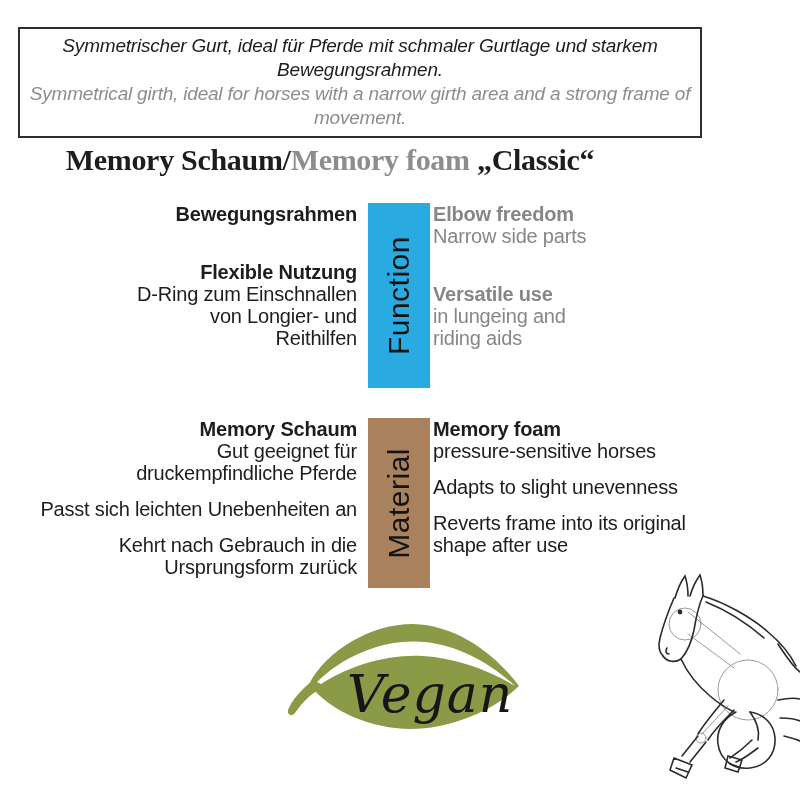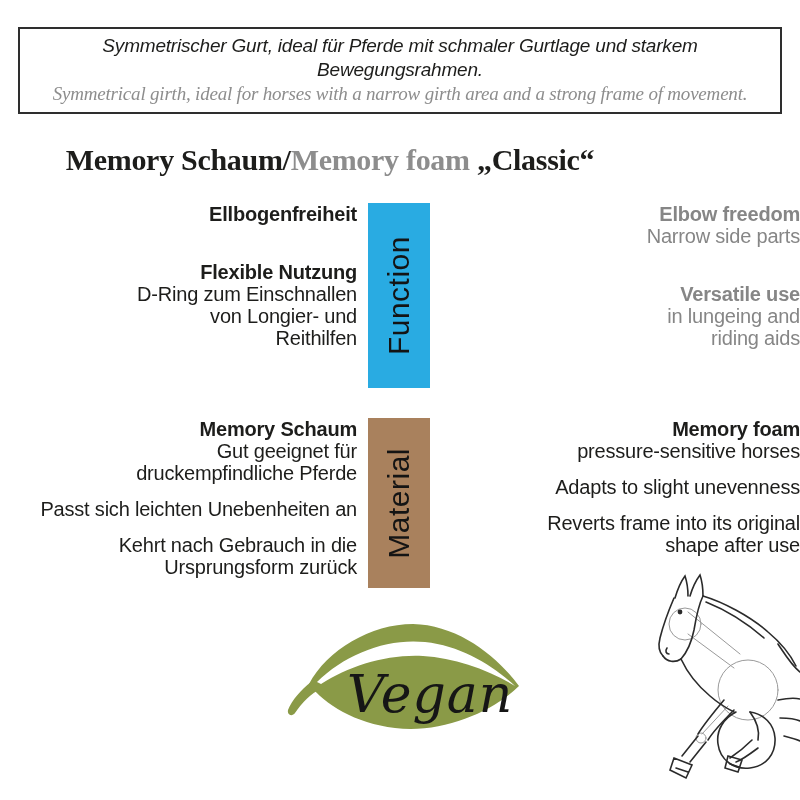--- a/index.html
+++ b/index.html
@@ -2,26 +2,26 @@
 <html><head>
 <meta charset="utf-8">
 <style>
   html,body{margin:0;padding:0;}
   body{
     width:800px;height:800px;position:relative;background:#ffffff;overflow:hidden;
     font-family:"Liberation Sans", sans-serif;
   }
   
   .banner{
-    position:absolute;left:18px;top:27px;width:764px;box-sizing:border-box;
+    position:absolute;left:18px;top:27px;width:684px;box-sizing:border-box;
     border:2px solid #2e2e2e;text-align:center;padding:5px 6px 6px 6px;background:#fff;
   }
   .banner .bline{font-style:italic;font-size:19px;line-height:24px;letter-spacing:-0.2px;}
   .banner .de{color:#1d1d1b;}
-  .banner .en{color:#8d8d8d;font-family:Liberation Serif, serif;}
+  .banner .en{color:#8d8d8d;}
 
   
   .title{
     position:absolute;left:0;top:142px;width:660px;margin:0;text-align:center;
     font-family:"Liberation Serif", serif;font-weight:bold;font-size:30px;line-height:36px;
     color:#1d1d1b;letter-spacing:-0.3px;
   }
   .title .gray{color:#8d8d8d;}
 
   
@@ -32,21 +32,21 @@
   .center-col{width:62px;margin-left:11px;}
   #function .center-col{height:185px;}
   #material .center-col{height:170px;}
   .vbox{height:100%;width:100%;display:flex;align-items:center;justify-content:center;}
   #function .vbox{background:#29abe2;}
   #material .vbox{background:#a9815d;}
   .vlabel{
     writing-mode:vertical-rl;transform:rotate(180deg);
     font-size:30px;line-height:30px;color:#141414;letter-spacing:0.5px;white-space:nowrap;
   }
-  .en-col{flex:1;margin-left:3px;text-align:right;}
+  .en-col{flex:1;margin-left:3px;text-align:left;}
   #function .en-col{color:#868686;}
   #material .en-col{color:#1d1d1b;}
   .line{font-size:20px;line-height:22px;color:inherit;letter-spacing:-0.2px;}
   .de-col .line{color:#1d1d1b;}
   .b{font-weight:bold;}
   #function .feature + .feature{margin-top:36px;}
   #material .feature + .feature{margin-top:14px;}
 
   
   .vegan{position:absolute;left:283px;top:612px;width:260px;height:135px;}
@@ -68,21 +68,21 @@
 <div class="banner">
   <div class="bline de">Symmetrischer Gurt, ideal für Pferde mit schmaler Gurtlage und starkem Bewegungsrahmen.</div>
   <div class="bline en">Symmetrical girth, ideal for horses with a narrow girth area and a strong frame of movement.</div>
 </div>
 
 <h1 class="title"><span>Memory Schaum/</span><span class="gray">Memory foam</span><span> „Classic“</span></h1>
 
 <section class="section" id="function">
   <div class="de-col">
     <div class="feature">
-      <div class="line b">Ellbogenfreiheit</div>
+      <div class="line b">Bewegungsrahmen</div>
     </div>
     <div class="feature">
       <div class="line b">Flexible Nutzung</div>
       <div class="line">D-Ring zum Einschnallen</div>
       <div class="line">von Longier- und</div>
       <div class="line">Reithilfen</div>
     </div>
   </div>
   <div class="center-col">
     <div class="vbox">

